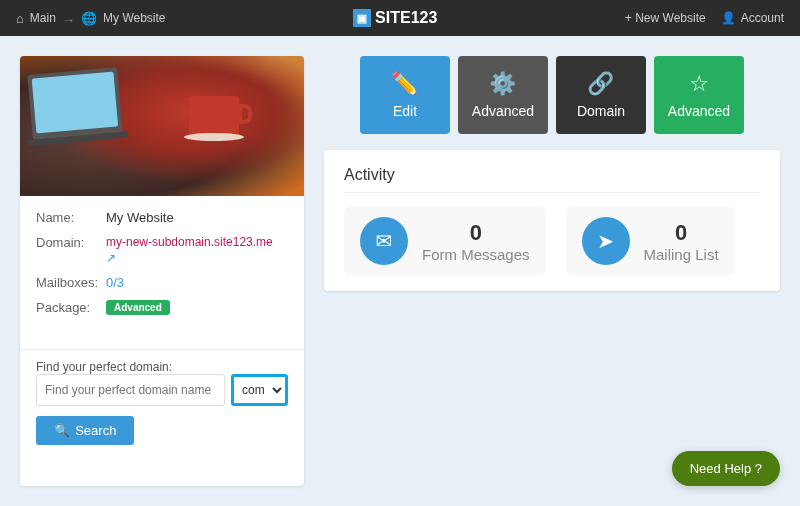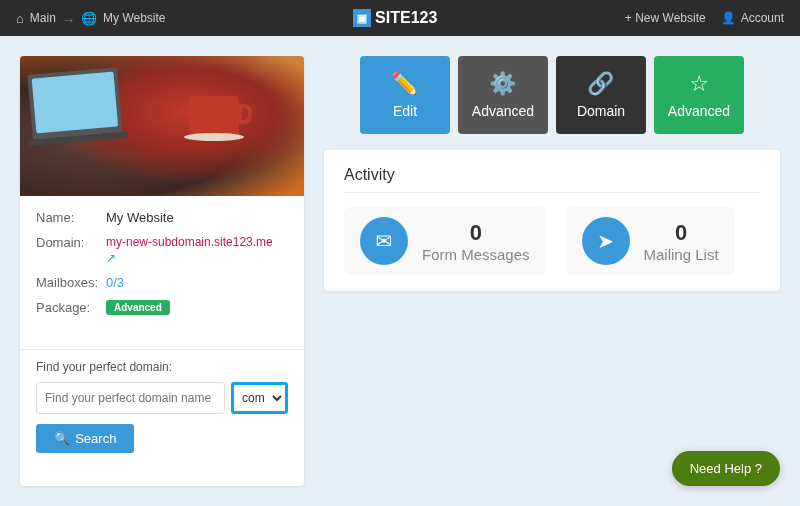--- a/index.html
+++ b/index.html
@@ -149,21 +149,20 @@
       font-weight: bold;
     }
     .divider { border: none; border-top: 1px solid #eee; margin: 10px 0; }
 
     .domain-search-section {
       padding: 0 16px 16px;
     }
     .domain-search-label {
       font-size: 12px;
       color: #555;
-      margin-bottom: 8px;
     }
     .domain-input-row {
       display: flex;
       gap: 6px;
       margin-bottom: 10px;
     }
     .domain-input {
       flex: 1;
       border: 1px solid #ddd;
       border-radius: 3px;

